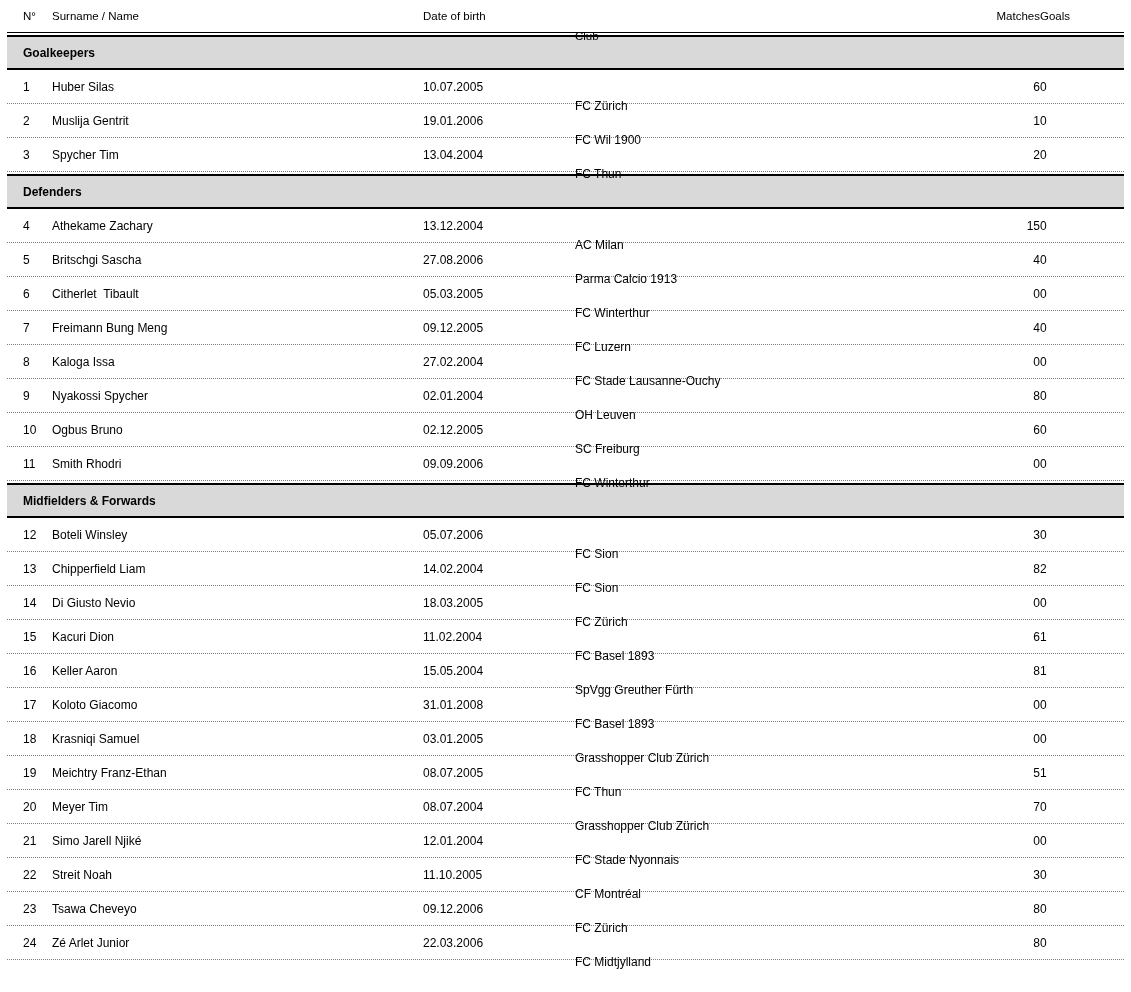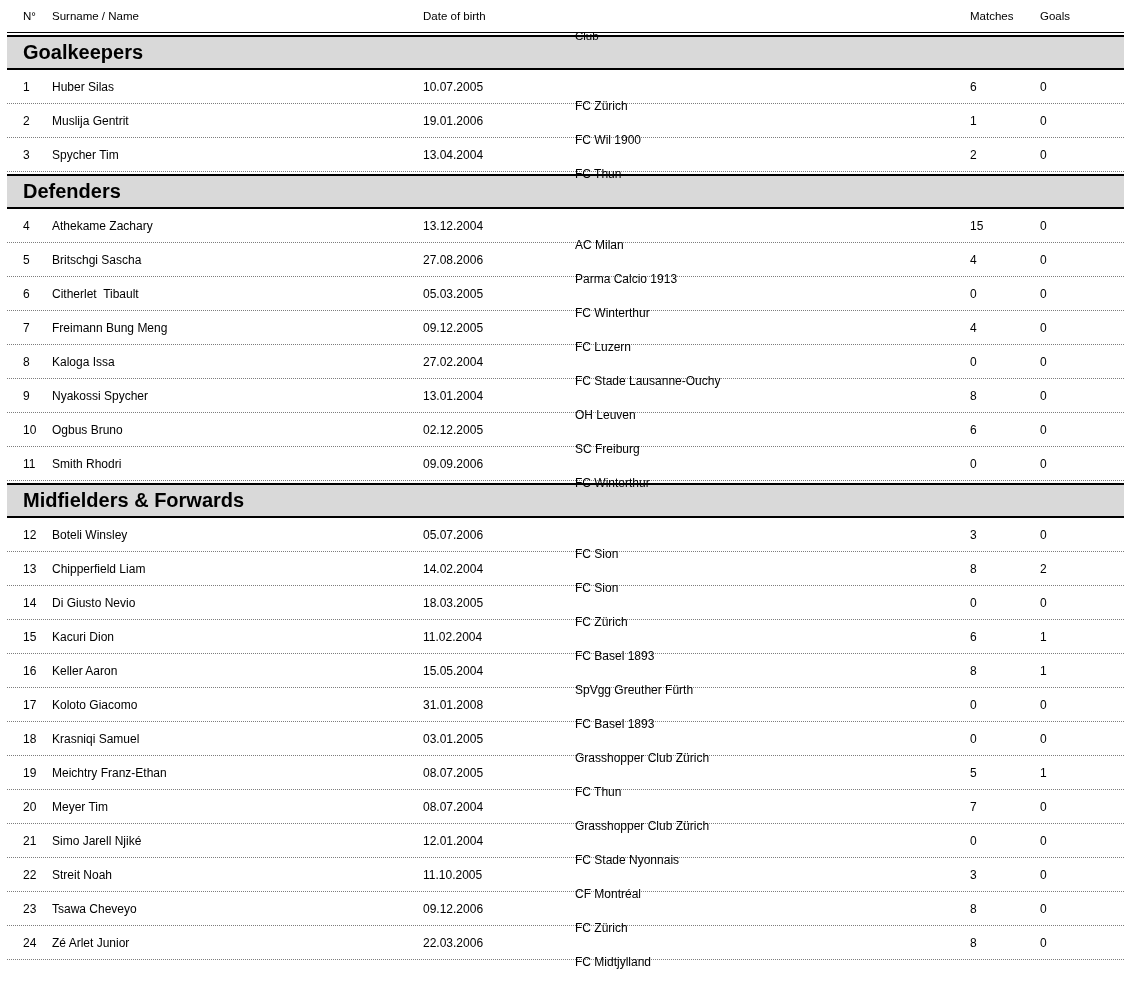--- a/index.html
+++ b/index.html
@@ -37,35 +37,35 @@
     border-bottom: 1px dotted #7d7d7d;
   }
   .cell {
     white-space: pre;
     overflow: hidden;
   }
   .c-no      { width: 29px; }
   .c-name    { width: 371px; }
   .c-dob     { width: 152px; }
   .c-club    { flex: 1; margin-top: 39px; }
-  .c-matches { width: 70px;  }
+  .c-matches { width: 70px;  text-align: right; }
   .c-goals   { width: 73px;  text-align: left; }
   .section-bar {
     margin-top: 2px;
     border-top: 2px solid #000000;
     border-bottom: 2px solid #000000;
     background: #d9d9d9;
     height: 31px;
     display: flex;
     align-items: center;
     padding-left: 16px;
     box-sizing: content-box;
   }
   .section-title {
-    font-size: 20px;
+    font-size: 12px;
     font-weight: bold;
     white-space: pre;
   }
 </style>
 </head>
 <body>
 
 <div class="page">
   <div class="roster">
     <div class="row column-header-row">
@@ -143,21 +143,21 @@
         <div class="cell c-no">8</div>
         <div class="cell c-name">Kaloga Issa</div>
         <div class="cell c-dob">27.02.2004</div>
         <div class="cell c-club">FC Stade Lausanne-Ouchy</div>
         <div class="cell c-matches">0</div>
         <div class="cell c-goals">0</div>
       </div>
       <div class="row player-row">
         <div class="cell c-no">9</div>
         <div class="cell c-name">Nyakossi Spycher</div>
-        <div class="cell c-dob">13.01.2004</div>
+        <div class="cell c-dob">02.01.2004</div>
         <div class="cell c-club">OH Leuven</div>
         <div class="cell c-matches">8</div>
         <div class="cell c-goals">0</div>
       </div>
       <div class="row player-row">
         <div class="cell c-no">10</div>
         <div class="cell c-name">Ogbus Bruno</div>
         <div class="cell c-dob">02.12.2005</div>
         <div class="cell c-club">SC Freiburg</div>
         <div class="cell c-matches">6</div>

